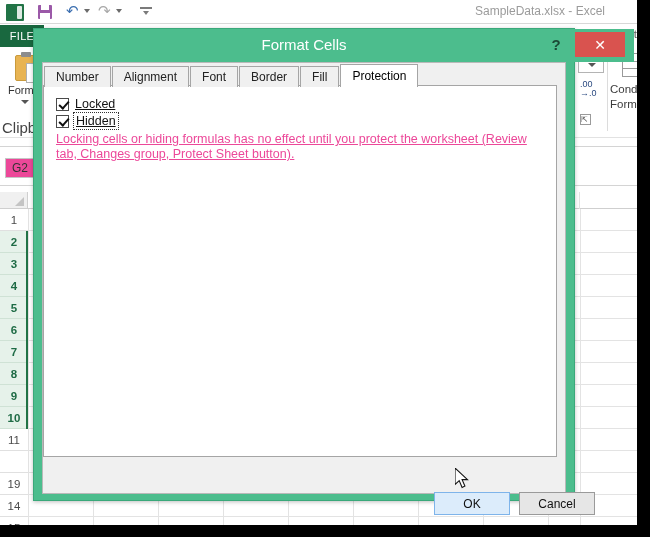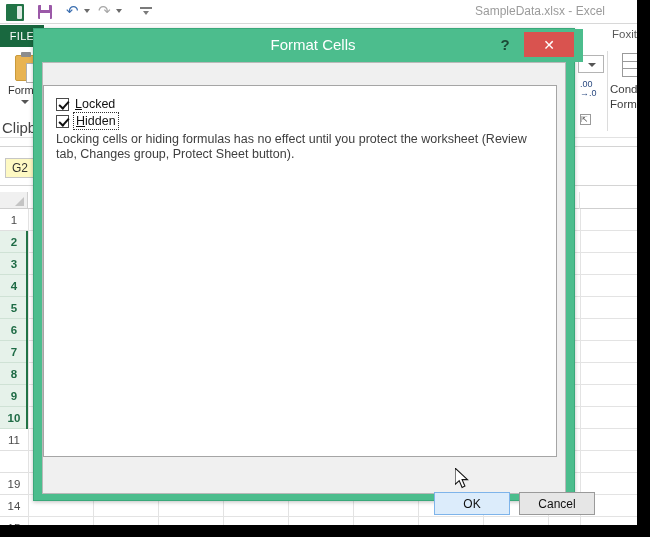--- a/index.html
+++ b/index.html
@@ -214,21 +214,21 @@
   #cf-label {
     position: absolute; left: 610px; top: 35px;
     font-size: 11.5px; color: #3c3c3c; line-height: 15px;
     white-space: nowrap;
   }
 
   
   #namebox {
     position: absolute; left: 5px; top: 158px;
     width: 46px; height: 20px;
-    border: 1px solid #c6c6c6; background: #fef9c3;
+    border: 1px solid #c6c6c6; background: #ec4899;
     font-size: 12px; color: #333;
     display: flex; align-items: center; padding-left: 6px;
   }
   #formula-divider {
     position: absolute; left: 0; top: 185px;
     width: 637px; height: 1px; background: #d4d4d4;
   }
 
   
   #grid-wrap {
@@ -308,22 +308,22 @@
 
   
   #dialog {
     position: absolute; left: 33px; top: 28px;
     width: 542px; height: 473px;
     background: #4cbd8d;
     border: 1px solid #3aa87a;
     box-shadow: 0 1px 4px rgba(0,0,0,.25);
   }
   #dlg-title-bar {
-    position: absolute; left: 9px; top: 0;
-    width: 540px; height: 33px;
+    position: absolute; left: 0; top: 0;
+    width: 600px; height: 33px;
     background: #4cbd8d;
   }
   #dlg-title {
     position: absolute; left: 0; top: 7px;
     width: 540px;
     text-align: center;
     font-size: 15px; color: #ffffff;
     font-family: "Liberation Sans", sans-serif;
   }
   #dlg-help {
@@ -394,32 +394,33 @@
     flex: 0 0 auto;
   }
   .chk-box.checked::after {
     content: "";
     position: absolute; left: 4px; top: 0px;
     width: 4px; height: 8px;
     border: solid #101010;
     border-width: 0 2px 2px 0;
     transform: rotate(42deg);
   }
-  .chk-label { position: relative; line-height: 14px; }
+  .chk-label { position: relative; line-height: 14px; text-decoration: underline; }
   .chk-label u { text-decoration: underline; }
   .chk-label.focused {
     outline: 1px dotted #333;
     outline-offset: 1px;
     padding: 0 1px;
   }
   #hint-text {
     position: absolute; left: 12px; top: 46px;
     width: 480px;
-    font-size: 12.5px; color: #404040;
+    font-size: 12.5px; color: #ec4899;
     line-height: 15px;
+    text-decoration: underline;
   }
 
   
   #btn-ok {
     position: absolute; left: 400px; top: 463px;
     width: 76px; height: 23px;
     background: #dcecfb;
     border: 1px solid #7eb4ea;
     font-size: 12px; color: #111;
     display: flex; align-items: center; justify-content: center;
@@ -552,20 +553,28 @@
   <div id="dialog">
 
     <div id="dlg-title-bar">
       <div id="dlg-title">Format Cells</div>
       <div id="dlg-help">?</div>
       <div id="dlg-close">✕</div>
     </div>
 
     <div id="dlg-body"></div>
 
+    <div id="tabstrip">
+      <div class="tab">Number</div>
+      <div class="tab">Alignment</div>
+      <div class="tab">Font</div>
+      <div class="tab">Border</div>
+      <div class="tab">Fill</div>
+      <div class="tab active">Protection</div>
+    </div>
 
     <div id="tabpanel">
 
       <div class="chk-row" id="chk-locked-row">
         <div class="chk-box checked"></div>
         <div class="chk-label">
           <u>L</u><span>ocked</span>
         </div>
       </div>
 

